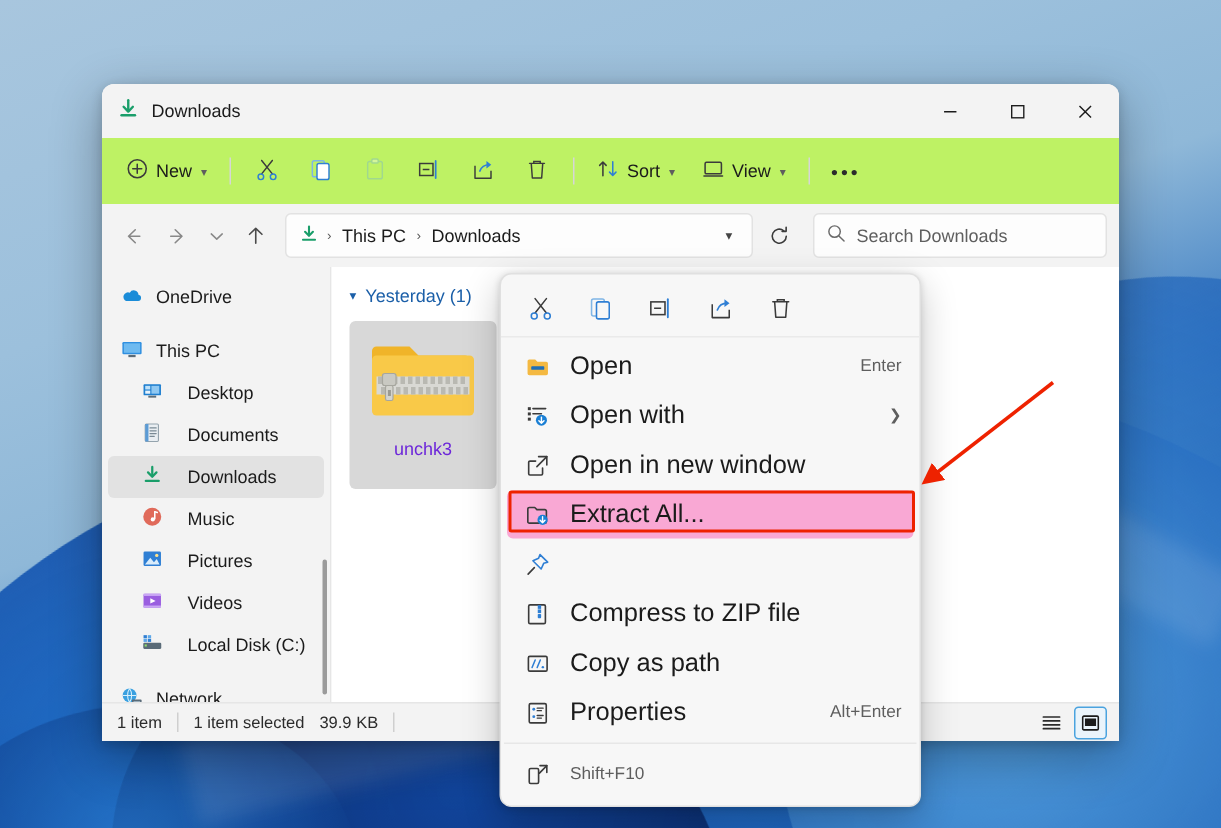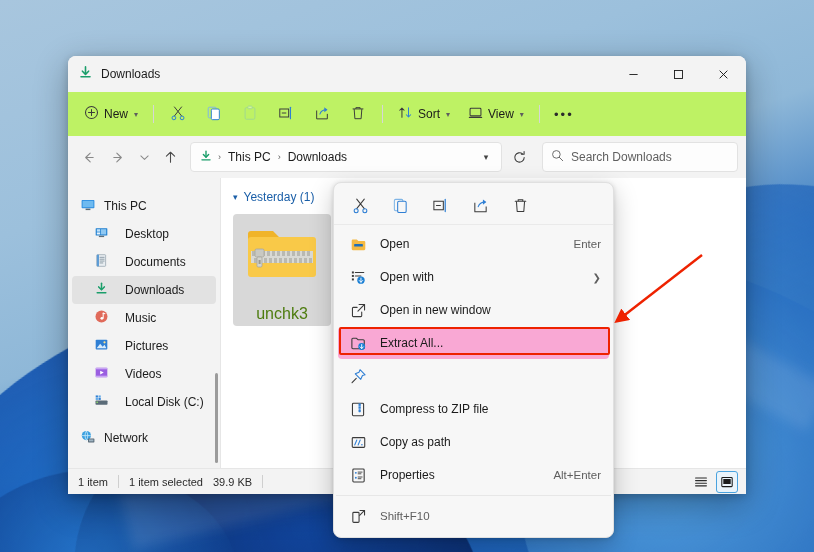--- a/index.html
+++ b/index.html
@@ -194,21 +194,21 @@
   }
   .grp-chev { font-size: 9px; color: #1b5fa8; }
   #file-tile {
     width: 98px; height: 112px;
     background: #d8d8d8;
     border-radius: 4px;
     display: flex; flex-direction: column;
     align-items: center; justify-content: flex-start;
     padding-top: 10px;
   }
-  .file-label { font-size: 16px; color: #4d7c0f; margin-top: 18px; }
+  .file-label { font-size: 12px; color: #6d28d9; margin-top: 5px; }
 
   
   #statusbar {
     height: 26px;
     background: #f3f3f3;
     border-top: 1px solid #e6e6e6;
     display: flex; align-items: center;
     padding: 0 10px;
     font-size: 11px; color: #2b2b2b;
     gap: 10px;
@@ -260,21 +260,21 @@
     padding: 0 8px 0 10px;
     border-radius: 4px;
     position: relative;
   }
   .cm-icon {
     width: 20px; height: 18px;
     display: flex; align-items: center; justify-content: center;
     margin-right: 12px;
     flex: 0 0 auto;
   }
-  .cm-label { flex: 1; font-size: 12px; color: #1b1b1b; }
+  .cm-label { flex: 1; font-size: 17px; color: #1b1b1b; }
   .cm-accel { font-size: 11.5px; color: #5e5e5e; }
   .cm-sub { font-size: 10px; color: #5e5e5e; }
   .cm-divider { height: 1px; background: #e7e7e7; margin: 4px 2px; }
   .cm-item.highlighted { background: #f9a8d4; }
 
   
   #red-box {
     position: absolute;
     left: 339px; top: 327px;
     width: 271px; height: 28px;
@@ -486,20 +486,28 @@
         </svg>
       </span>
       <span>Search Downloads</span>
     </div>
   </div>
 
   <div id="win-body">
 
     <div id="sidebar">
 
+      <div class="nav-item">
+        <span>
+          <svg width="16" height="16" viewBox="0 0 16 16">
+            <path d="M4 11.6 h8.1 a2.1 2.1 0 0 0 .2-4.16 A3.1 3.1 0 0 0 6.5 6.2 A2.6 2.6 0 0 0 4 11.6 Z" fill="#1a8cd8"></path>
+          </svg>
+        </span>
+        <span>OneDrive</span>
+      </div>
 
       <div class="nav-gap"></div>
 
       <div class="nav-item">
         <span>
           <svg width="16" height="16" viewBox="0 0 16 16">
             <rect x="1.6" y="3" width="12.8" height="8.2" rx="0.8" fill="#2f8fe0"></rect>
             <rect x="2.6" y="3.9" width="10.8" height="6.3" fill="#6ebaf0"></rect>
             <rect x="5.6" y="11.6" width="4.8" height="1.5" fill="#5a6b78"></rect>
           </svg>

